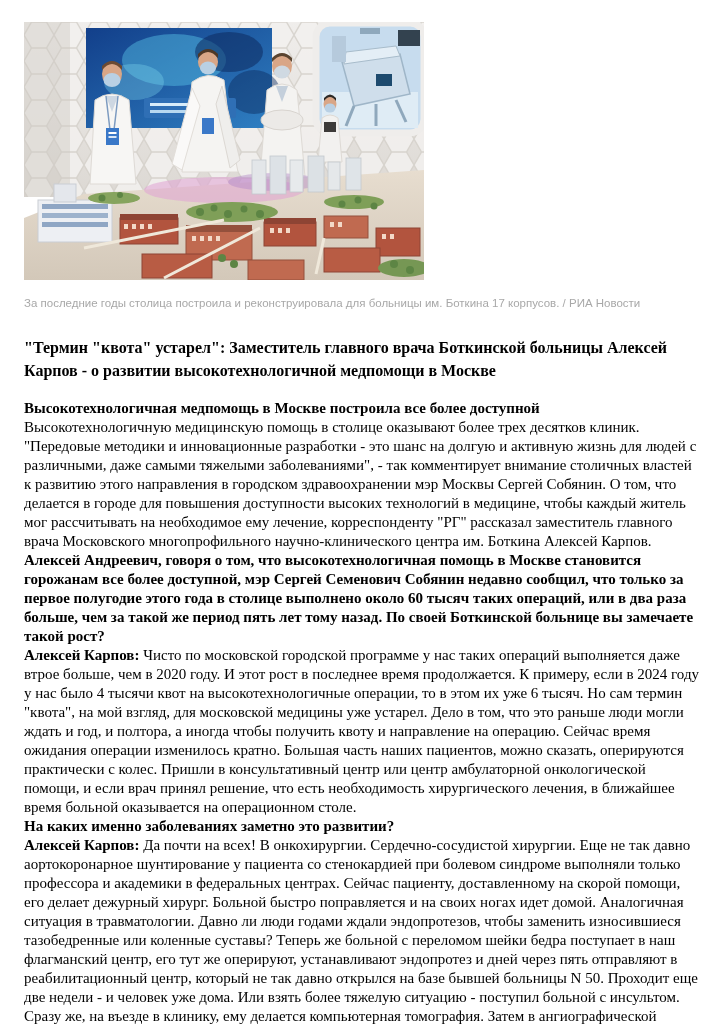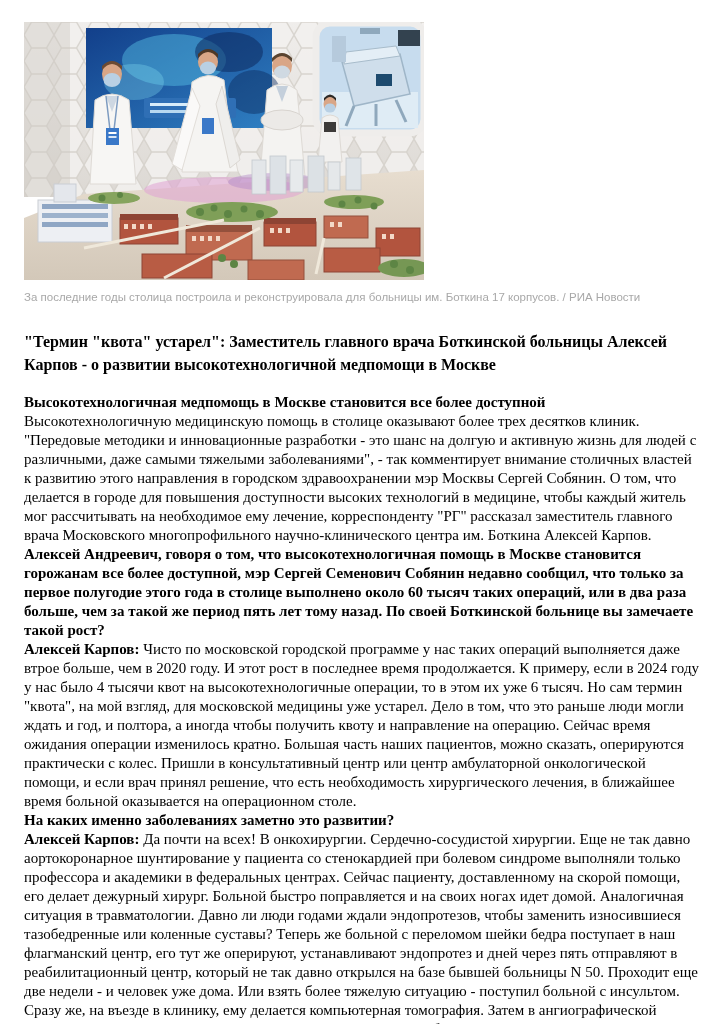--- a/index.html
+++ b/index.html
@@ -8,21 +8,21 @@
     width:718px;height:1024px;
     background:#ffffff;
     overflow:hidden;
     font-family:"Liberation Serif", serif;
     color:#000;
   }
   .content{padding:22px 20px 0 24px;}
   .photo-wrap{margin:0;}
   .photo-svg{display:block;width:400px;height:258px;}
   .caption{
-    margin-top:9px;
+    margin-top:15px;
     max-width:620px;
     font-family:"Liberation Sans", sans-serif;
     font-size:11.5px;line-height:16px;
     color:#a8a8a8;
   }
   .headline{
     margin:25px 0 0 0;
     max-width:676px;
     font-family:"Liberation Serif", serif;
     font-size:16px;line-height:23px;
@@ -216,21 +216,21 @@
           </g>
         </g>
       </svg>
 
       <figcaption class="caption">За последние годы столица построила и реконструировала для больницы им. Боткина 17 корпусов. / РИА Новости</figcaption>
     </figure>
 
     <h1 class="headline">"Термин "квота" устарел": Заместитель главного врача Боткинской больницы Алексей Карпов - о развитии высокотехнологичной медпомощи в Москве</h1>
 
     <div class="article-body" id="article-body">
-        <p class="para"><span class="bold">Высокотехнологичная медпомощь в Москве становится все более доступной</span></p>
+        <p class="para"><span class="bold">Высокотехнологичная медпомощь в Москве построила все более доступной</span></p>
         <p class="para"><span>Высокотехнологичную медицинскую помощь в столице оказывают более трех десятков клиник. "Передовые методики и инновационные разработки - это шанс на долгую и активную жизнь для людей с различными, даже самыми тяжелыми заболеваниями", - так комментирует внимание столичных властей к развитию этого направления в городском здравоохранении мэр Москвы Сергей Собянин. О том, что делается в городе для повышения доступности высоких технологий в медицине, чтобы каждый житель мог рассчитывать на необходимое ему лечение, корреспонденту "РГ" рассказал заместитель главного врача Московского многопрофильного научно-клинического центра им. Боткина Алексей Карпов.</span></p>
         <p class="para"><span class="bold">Алексей Андреевич, говоря о том, что высокотехнологичная помощь в Москве становится горожанам все более доступной, мэр Сергей Семенович Собянин недавно сообщил, что только за первое полугодие этого года в столице выполнено около 60 тысяч таких операций, или в два раза больше, чем за такой же период пять лет тому назад. По своей Боткинской больнице вы замечаете такой рост?</span></p>
         <p class="para"><span class="bold">Алексей Карпов:</span><span> Чисто по московской городской программе у нас таких операций выполняется даже втрое больше, чем в 2020 году. И этот рост в последнее время продолжается. К примеру, если в 2024 году у нас было 4 тысячи квот на высокотехнологичные операции, то в этом их уже 6 тысяч. Но сам термин "квота", на мой взгляд, для московской медицины уже устарел. Дело в том, что это раньше люди могли ждать и год, и полтора, а иногда чтобы получить квоту и направление на операцию. Сейчас время ожидания операции изменилось кратно. Большая часть наших пациентов, можно сказать, оперируются практически с колес. Пришли в консультативный центр или центр амбулаторной онкологической помощи, и если врач принял решение, что есть необходимость хирургического лечения, в ближайшее время больной оказывается на операционном столе.</span></p>
         <p class="para"><span class="bold">На каких именно заболеваниях заметно это развитии?</span></p>
         <p class="para"><span class="bold">Алексей Карпов:</span><span> Да почти на всех! В онкохирургии. Сердечно-сосудистой хирургии. Еще не так давно аортокоронарное шунтирование у пациента со стенокардией при болевом синдроме выполняли только профессора и академики в федеральных центрах. Сейчас пациенту, доставленному на скорой помощи, его делает дежурный хирург. Больной быстро поправляется и на своих ногах идет домой. Аналогичная ситуация в травматологии. Давно ли люди годами ждали эндопротезов, чтобы заменить износившиеся тазобедренные или коленные суставы? Теперь же больной с переломом шейки бедра поступает в наш флагманский центр, его тут же оперируют, устанавливают эндопротез и дней через пять отправляют в реабилитационный центр, который не так давно открылся на базе бывшей больницы N 50. Проходит еще две недели - и человек уже дома. Или взять более тяжелую ситуацию - поступил больной с инсультом. Сразу же, на въезде в клинику, ему делается компьютерная томография. Затем в ангиографической операционной, куда он немедленно доставляется, удаляют тромбы из сосудов головного мозга, при необходимости устанавливают стент. Пациент приходит в себя, и с ним начинают</span></p>
       </div>
 
   </div>
 </div>
 

